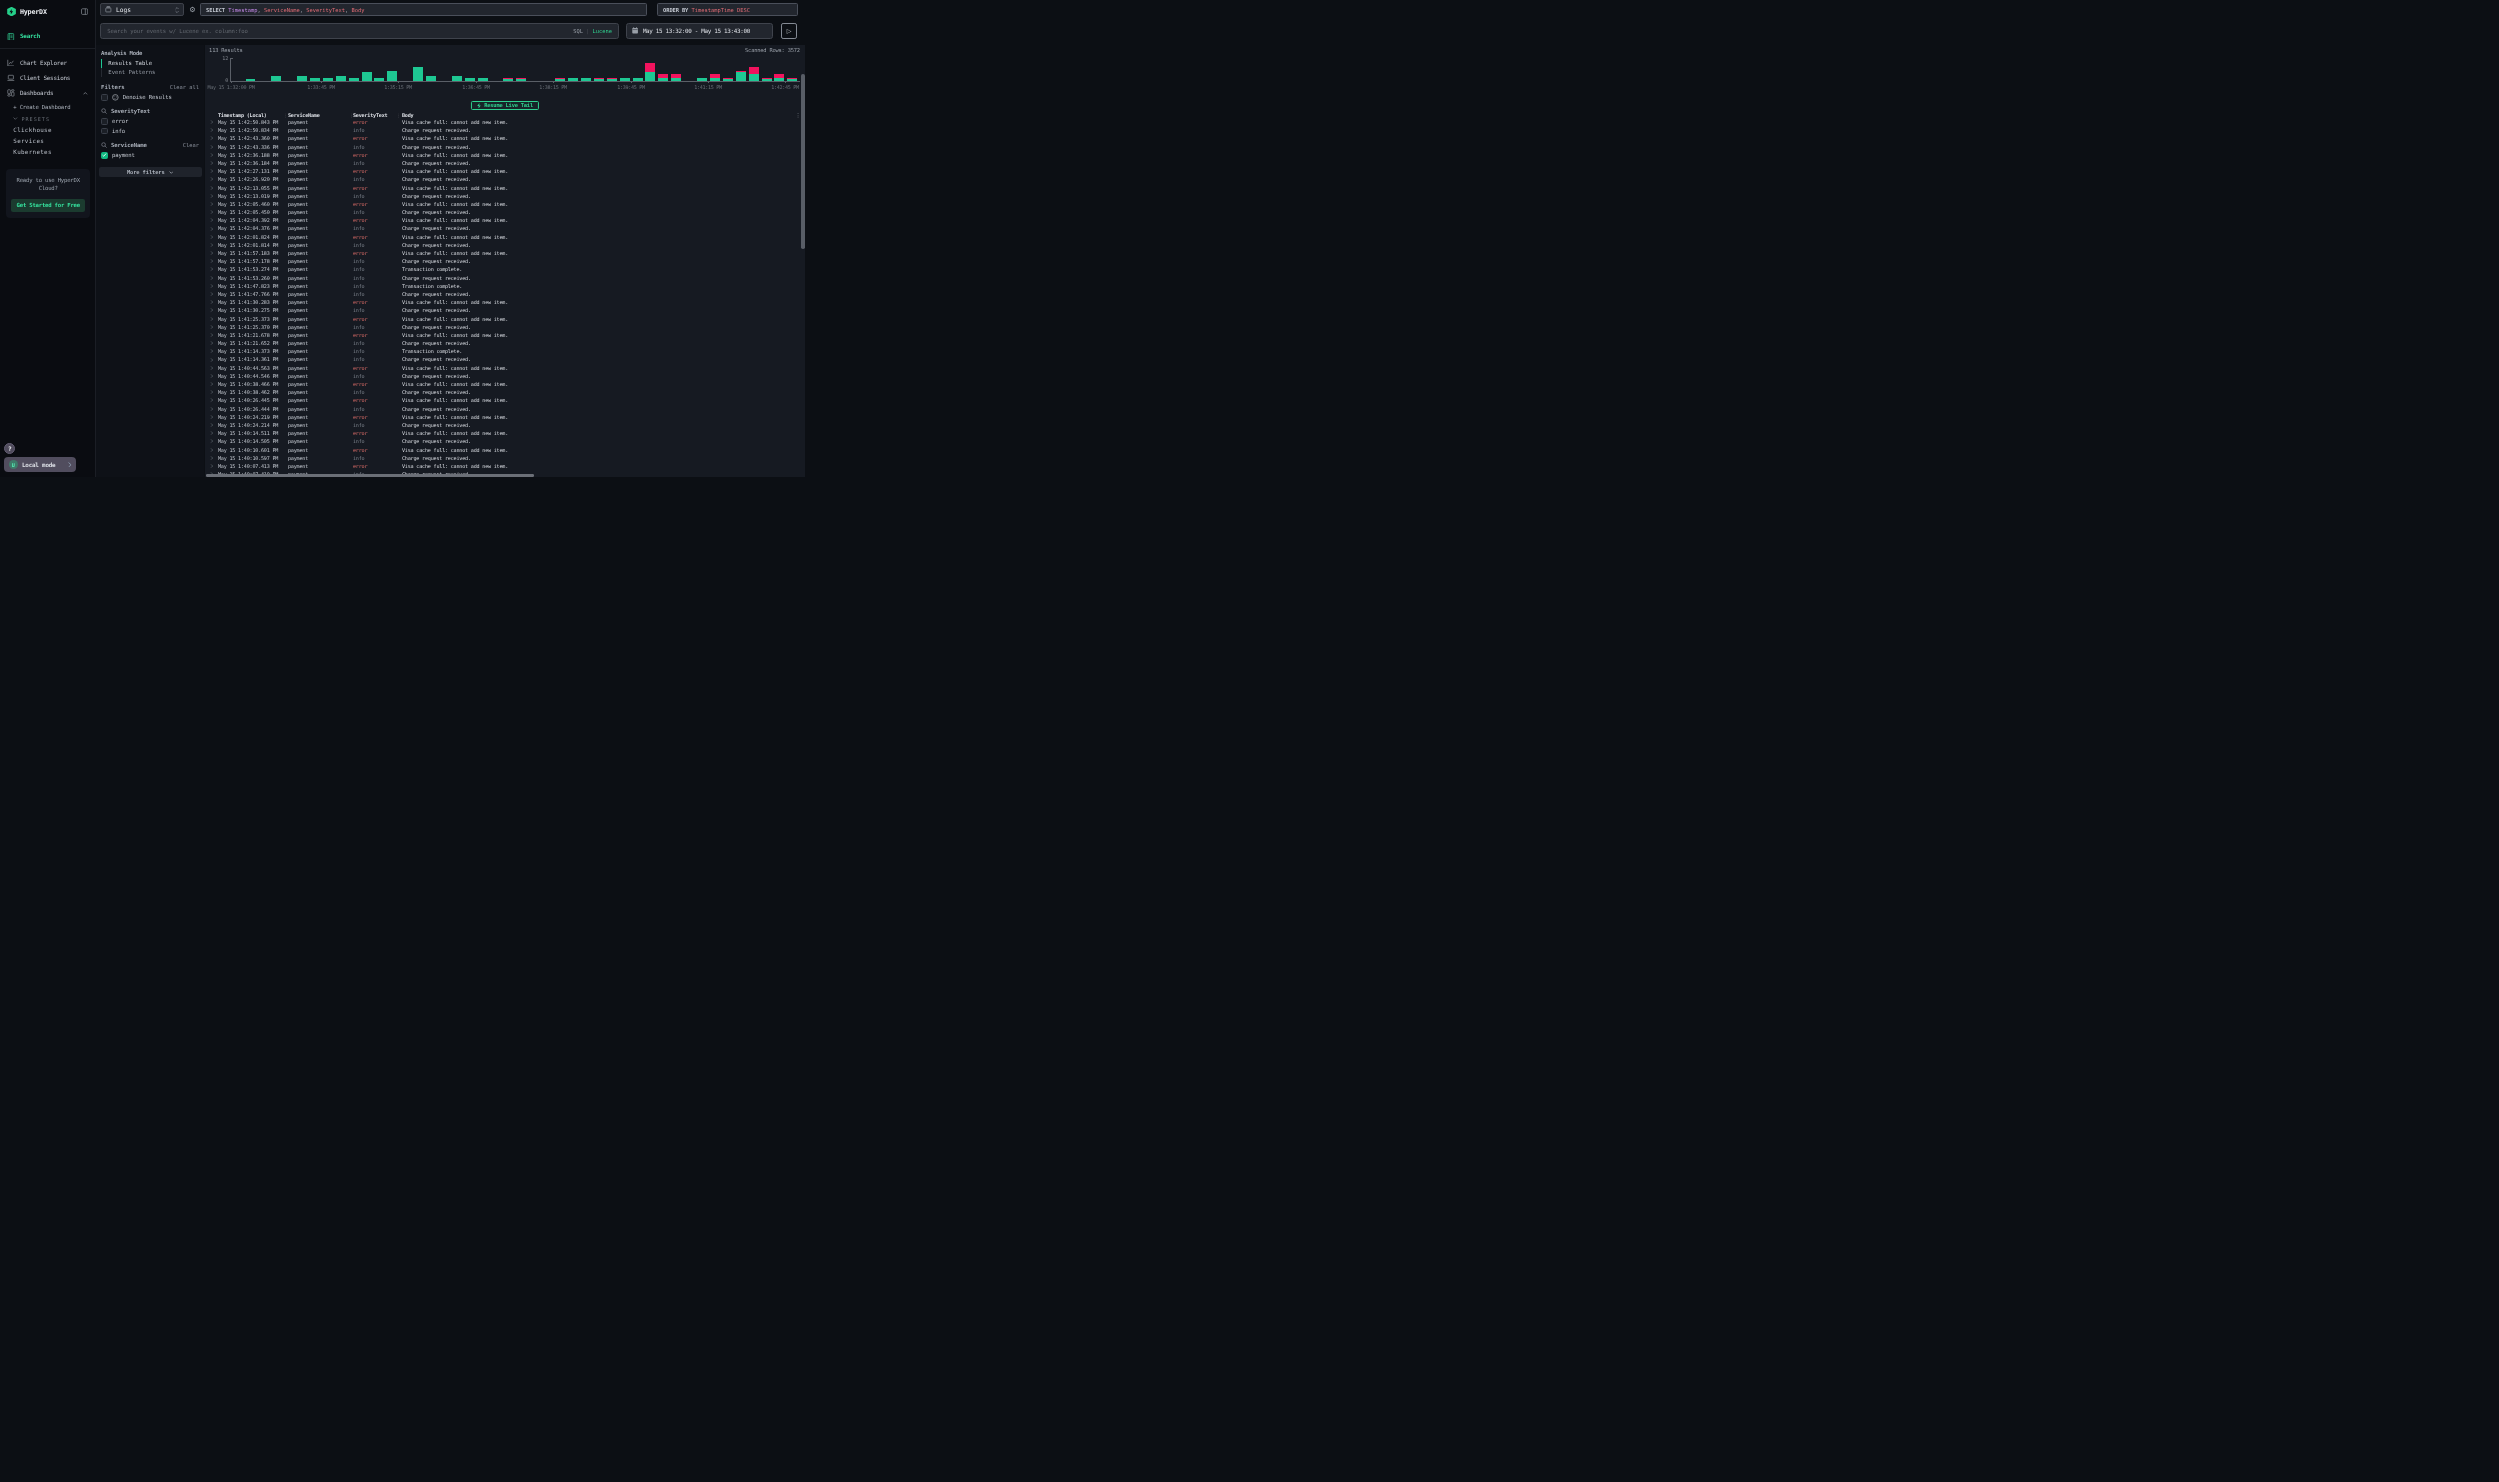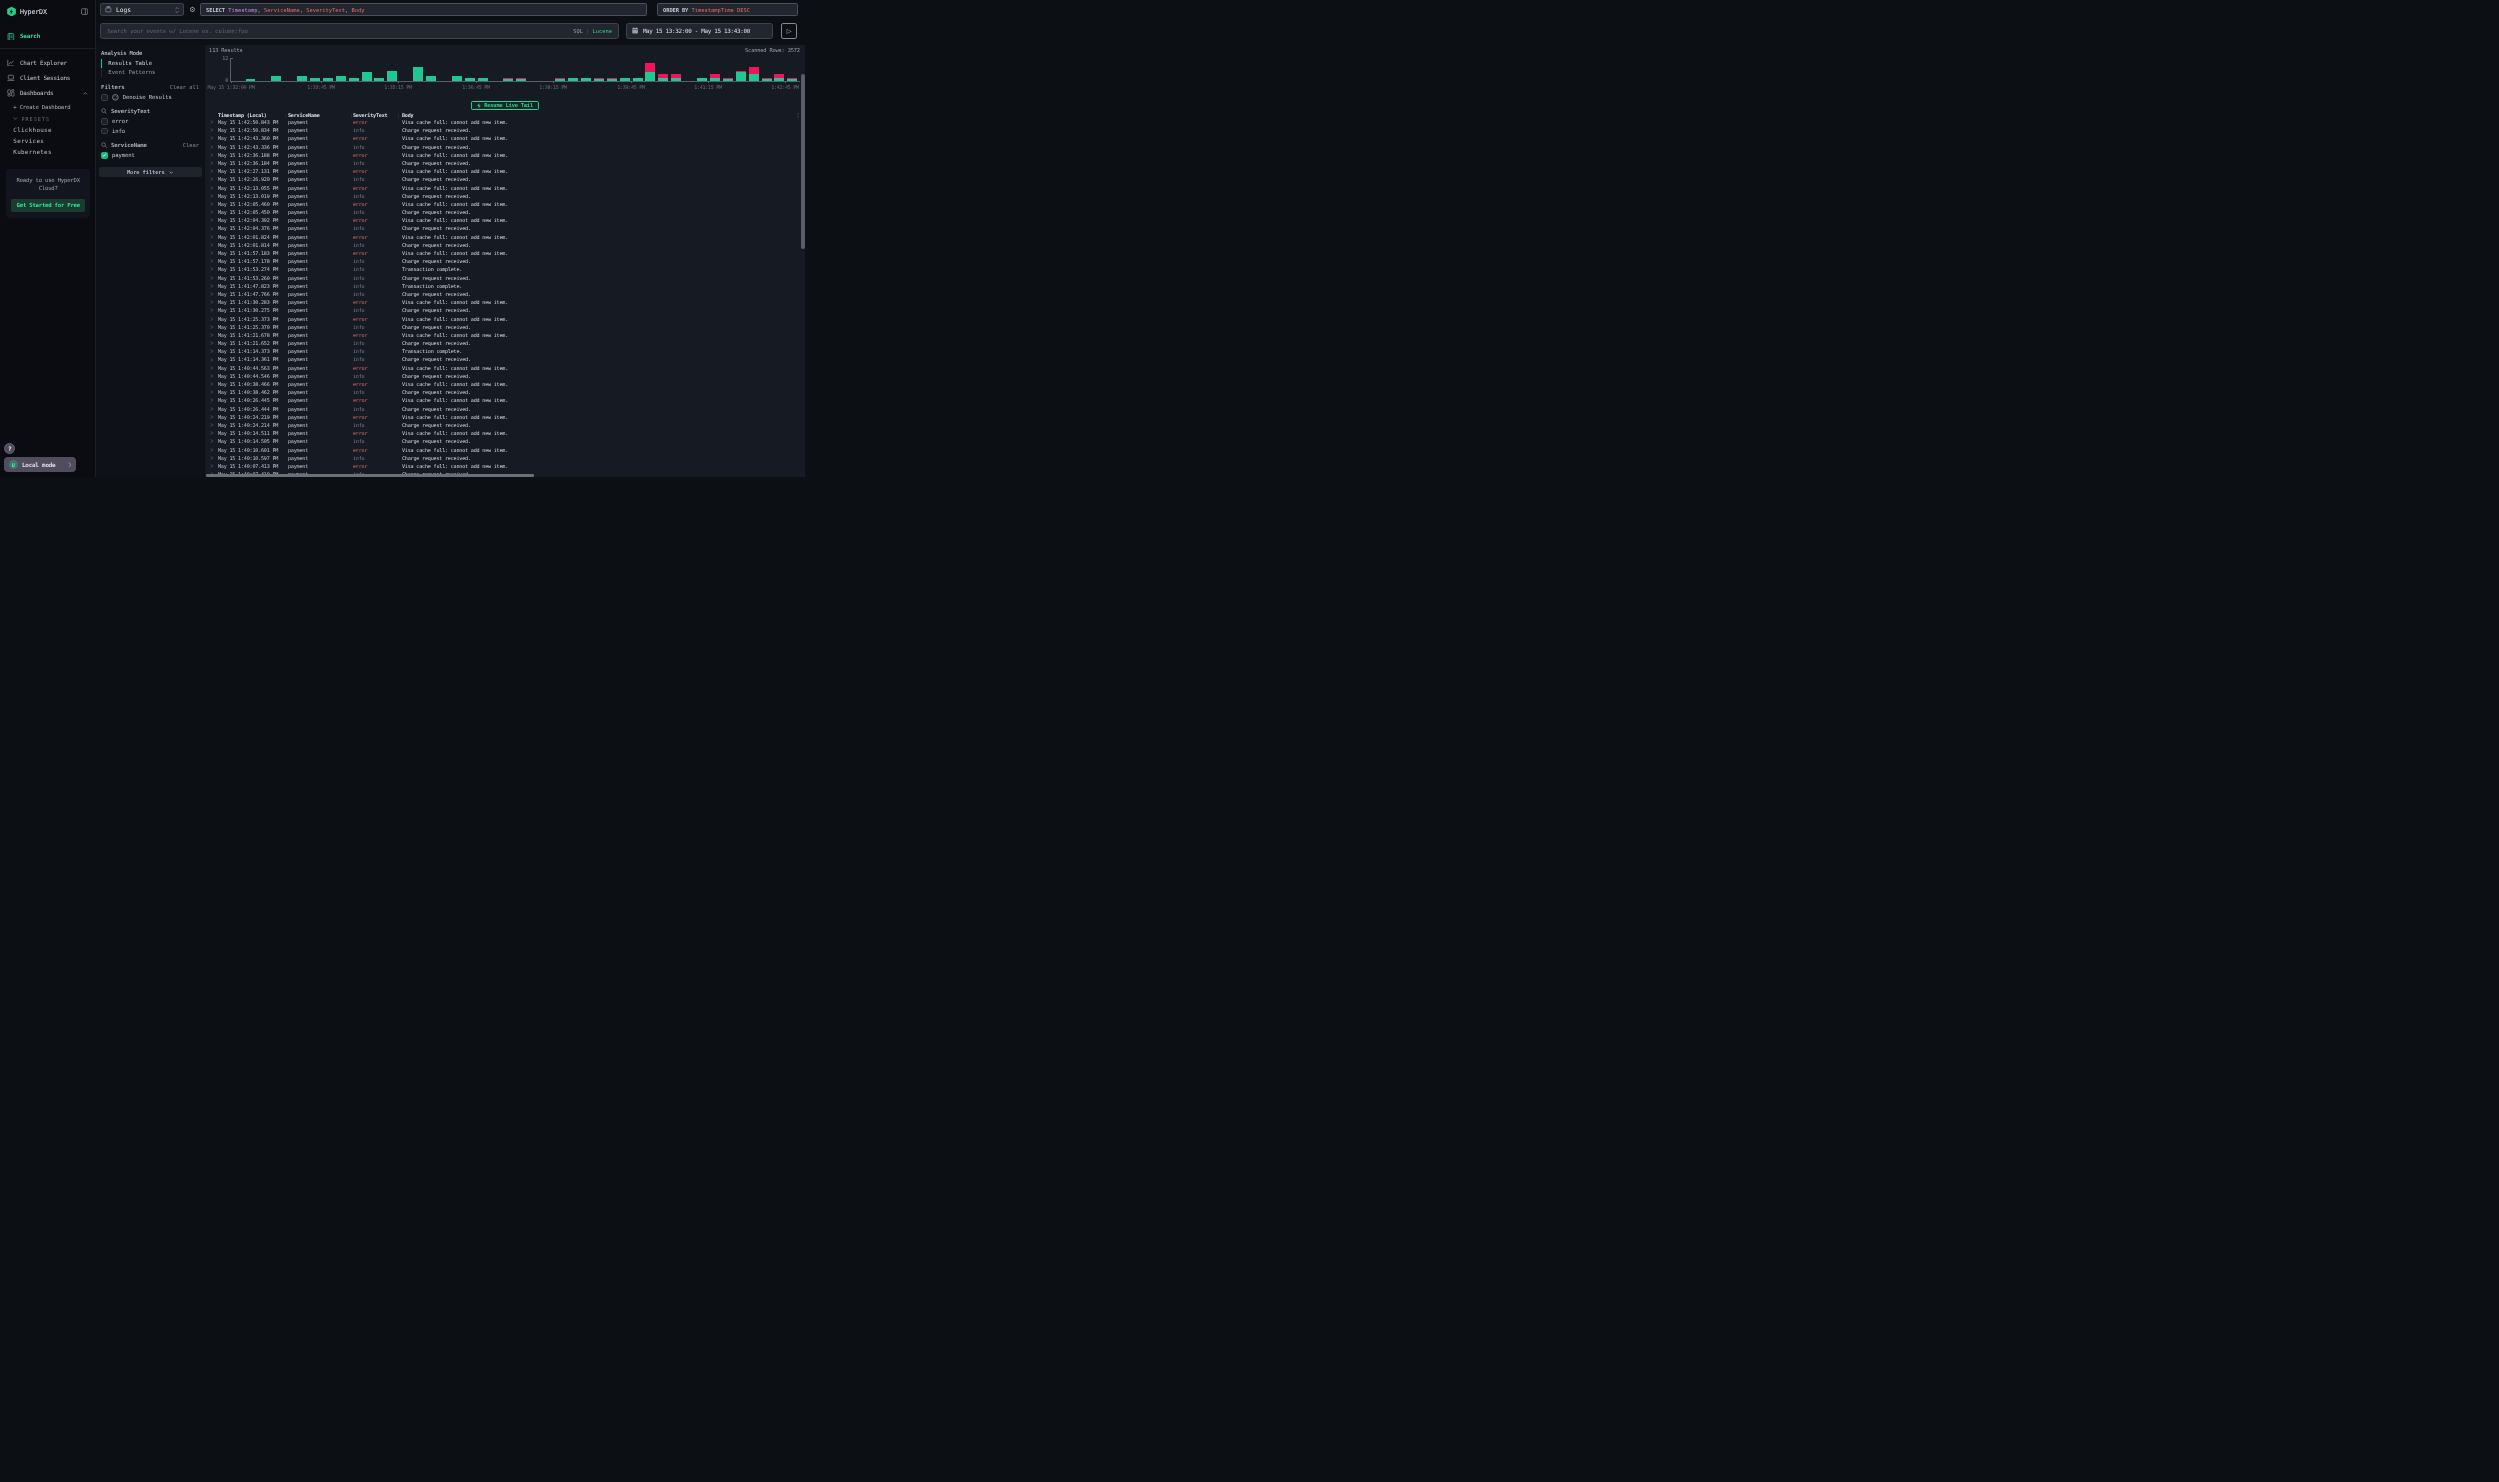--- a/index.html
+++ b/index.html
@@ -8,21 +8,21 @@
 
   
   #sidebar { position:absolute; left:0; top:0; width:96px; height:477px;
     background:#0a0c11; border-right:0.5px solid #1b1e25; z-index:3; }
   #topbar  { position:absolute; left:96px; top:0; width:708px; height:45px; background:#0c0f14; z-index:2; }
   #panel   { position:absolute; left:96px; top:45px; width:108px; height:432px; background:#0e1117; z-index:2; }
   #main    { position:absolute; left:205px; top:45px; width:600px; height:432px; background:#161a22; overflow:hidden; }
 
   
   .brand-row { display:flex; align-items:center; padding:6.7px 7.2px 5.1px 7.2px; }
-  .brand-name { color:#eef1f5; font-weight:normal; font-size:6.7px; margin-left:4.1px; letter-spacing:-0.2px; flex:1; }
+  .brand-name { color:#eef1f5; font-weight:bold; font-size:6.7px; margin-left:4.1px; letter-spacing:-0.2px; flex:1; }
   .logo-hex { width:8.7px; height:9.7px; background:#25d08a;
     clip-path:polygon(50% 0,100% 25%,100% 75%,50% 100%,0 75%,0 25%); display:flex; align-items:center; justify-content:center; }
   .nav-item { display:flex; align-items:center; height:15.4px; padding:0 7.2px; cursor:pointer; }
   .nav-item .lbl { font-size:5.9px; color:#c6cbd4; margin-left:5.1px; letter-spacing:-0.2px; }
   .nav-item.active .lbl { color:#35e3a1; font-weight:bold; }
   .nav-sep { height:0.5px; background:#1b1e25; margin:4.1px 0 6.2px 0; }
   .side-link { font-size:5.6px; color:#aab0ba; padding:2.6px 7.2px 2.6px 13.3px; letter-spacing:-0.2px; cursor:pointer; }
   .presets-hdr { display:flex; align-items:center; gap:3.6px; color:#6a7078; font-size:5.1px; letter-spacing:1px; padding:3.6px 7.2px 2.6px 13.3px; cursor:pointer; }
   .preset-item { font-size:5.9px; color:#b9bfc8; padding:2.6px 7.2px 2.6px 13.3px; letter-spacing:0.3px; cursor:pointer; }
   .cloud-card { position:absolute; left:6.2px; top:169px; width:84px; background:#12151d; border-radius:4.1px; padding:6.7px 5.1px 6.7px 5.1px; }

